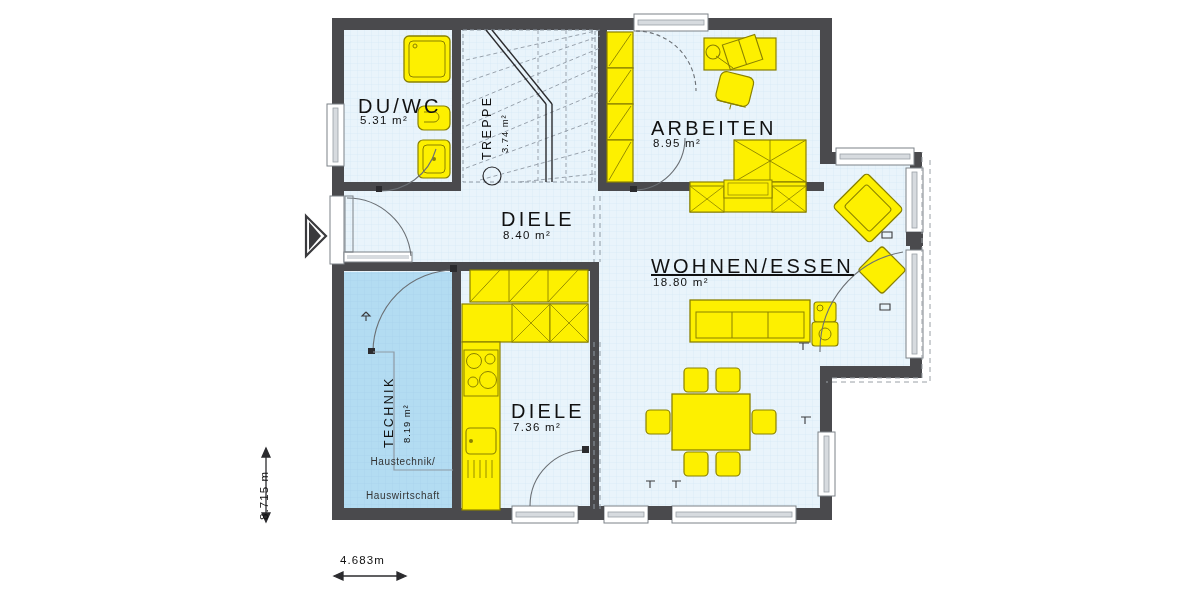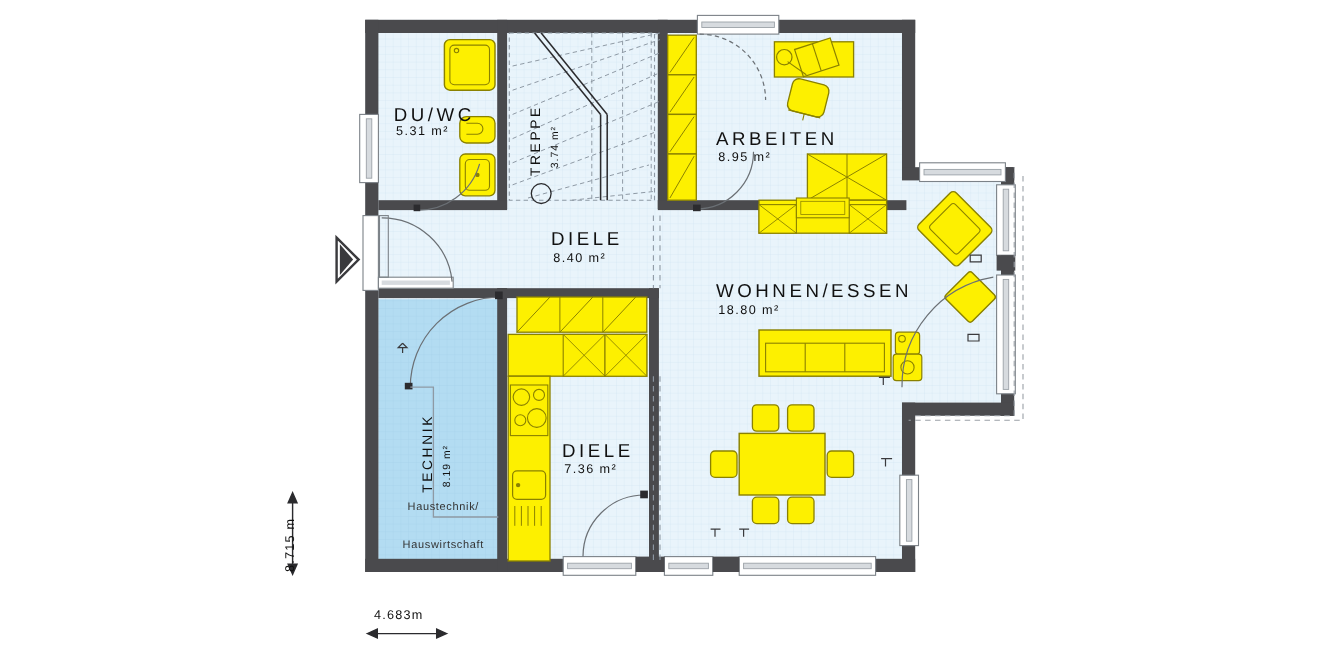--- a/index.html
+++ b/index.html
@@ -5,21 +5,21 @@
 <style>
   html,body{margin:0;padding:0;background:#ffffff;}
   body{
     width:1200px;height:600px;overflow:hidden;position:relative;
     font-family:"Liberation Sans", sans-serif;
     color:#1a1a1a;
   }
   #plan{position:absolute;left:0;top:0;width:1200px;height:600px;}
   .lbl{position:absolute;white-space:nowrap;pointer-events:none;}
   .room-name{
-    font-size:17px;letter-spacing:3.2px;font-weight:400;color:#111;
+    font-size:20px;letter-spacing:3.2px;font-weight:400;color:#111;
   }
   .room-area{
     font-size:11.5px;letter-spacing:1.3px;color:#111;
   }
   .room-sub{
     font-size:10px;letter-spacing:0.6px;color:#333;text-align:center;line-height:15px;
   }
   .dim-lbl{font-size:11.5px;letter-spacing:1.1px;color:#111;}
   .rot90{transform:rotate(-90deg);transform-origin:left top;}
   .small-name{font-size:12.5px;letter-spacing:2.4px;}
@@ -367,21 +367,21 @@
 
 <div class="lbl room-name small-name rot90" style="left:480px;top:160px;">TREPPE</div>
 <div class="lbl room-area tiny-area rot90" style="left:499px;top:153px;">3.74 m²</div>
 
 <div class="lbl room-name" style="left:651px;top:117px;text-align:center;">ARBEITEN</div>
 <div class="lbl room-area" style="left:653px;top:137px;">8.95 m²</div>
 
 <div class="lbl room-name" style="left:501px;top:208px;">DIELE</div>
 <div class="lbl room-area" style="left:503px;top:229px;">8.40 m²</div>
 
-<div class="lbl room-name" style="left:651px;top:255px;">WOHNEN/ESSEN</div>
+<div class="lbl room-name" style="left:651px;top:255px;text-decoration:underline;">WOHNEN/ESSEN</div>
 <div class="lbl room-area" style="left:653px;top:276px;">18.80 m²</div>
 
 <div class="lbl room-name" style="left:511px;top:400px;">DIELE</div>
 <div class="lbl room-area" style="left:513px;top:421px;">7.36 m²</div>
 
 <div class="lbl room-name small-name rot90" style="left:382px;top:448px;">TECHNIK</div>
 <div class="lbl room-area tiny-area rot90" style="left:401px;top:443px;">8.19 m²</div>
 <div class="lbl room-sub" style="left:355px;top:454px;width:96px;">Haustechnik/</div>
 <div class="lbl room-sub" style="left:349px;top:488px;width:108px;">Hauswirtschaft</div>
 

